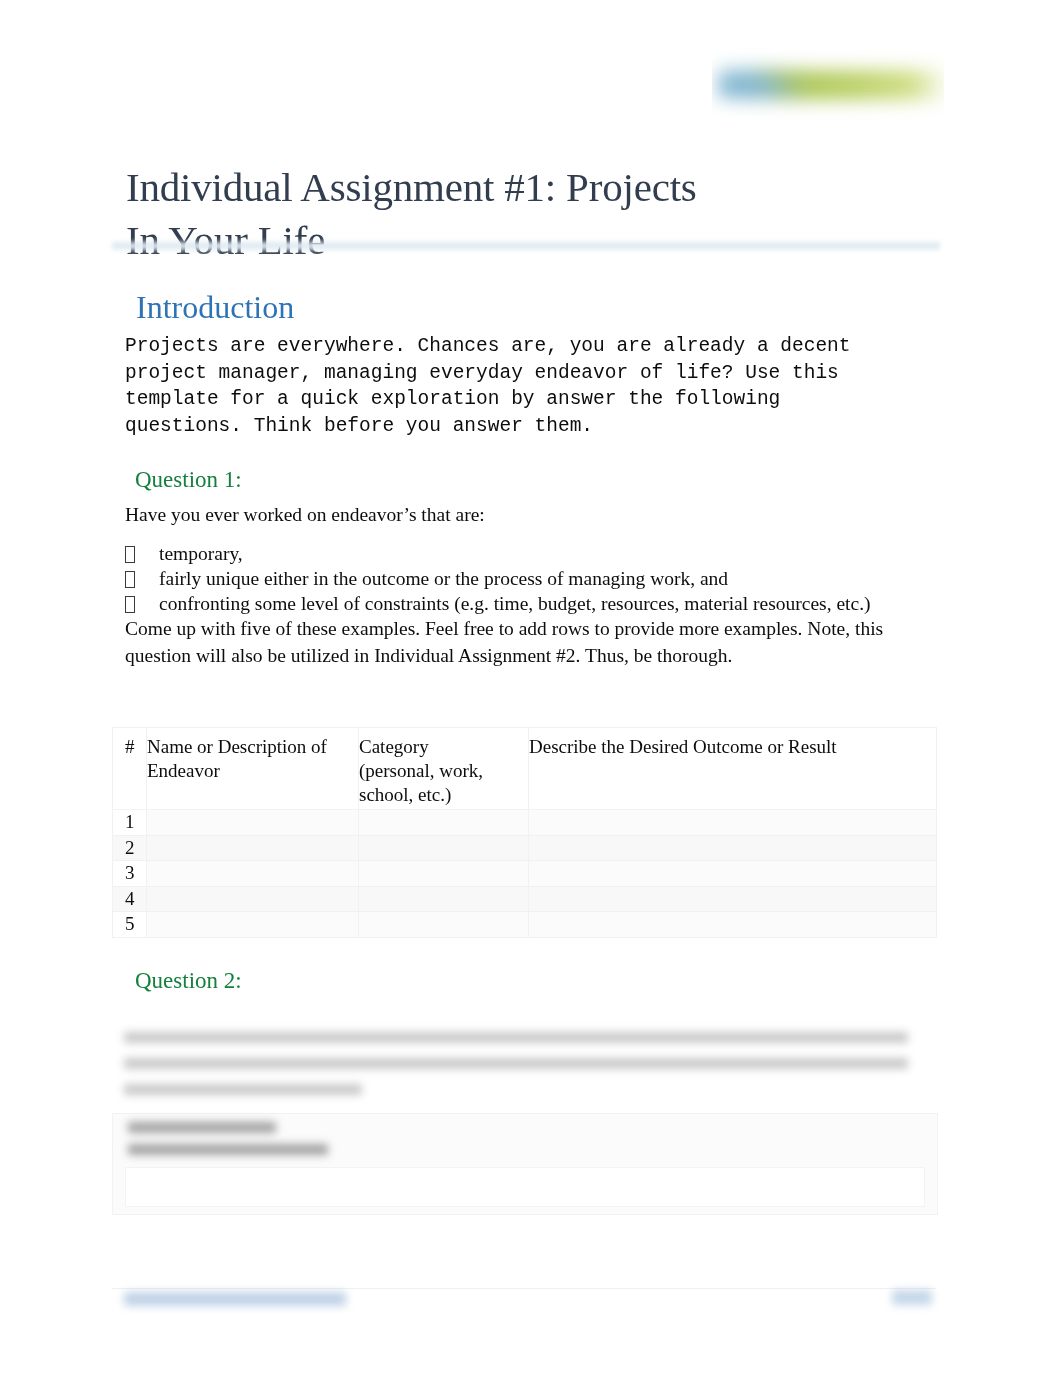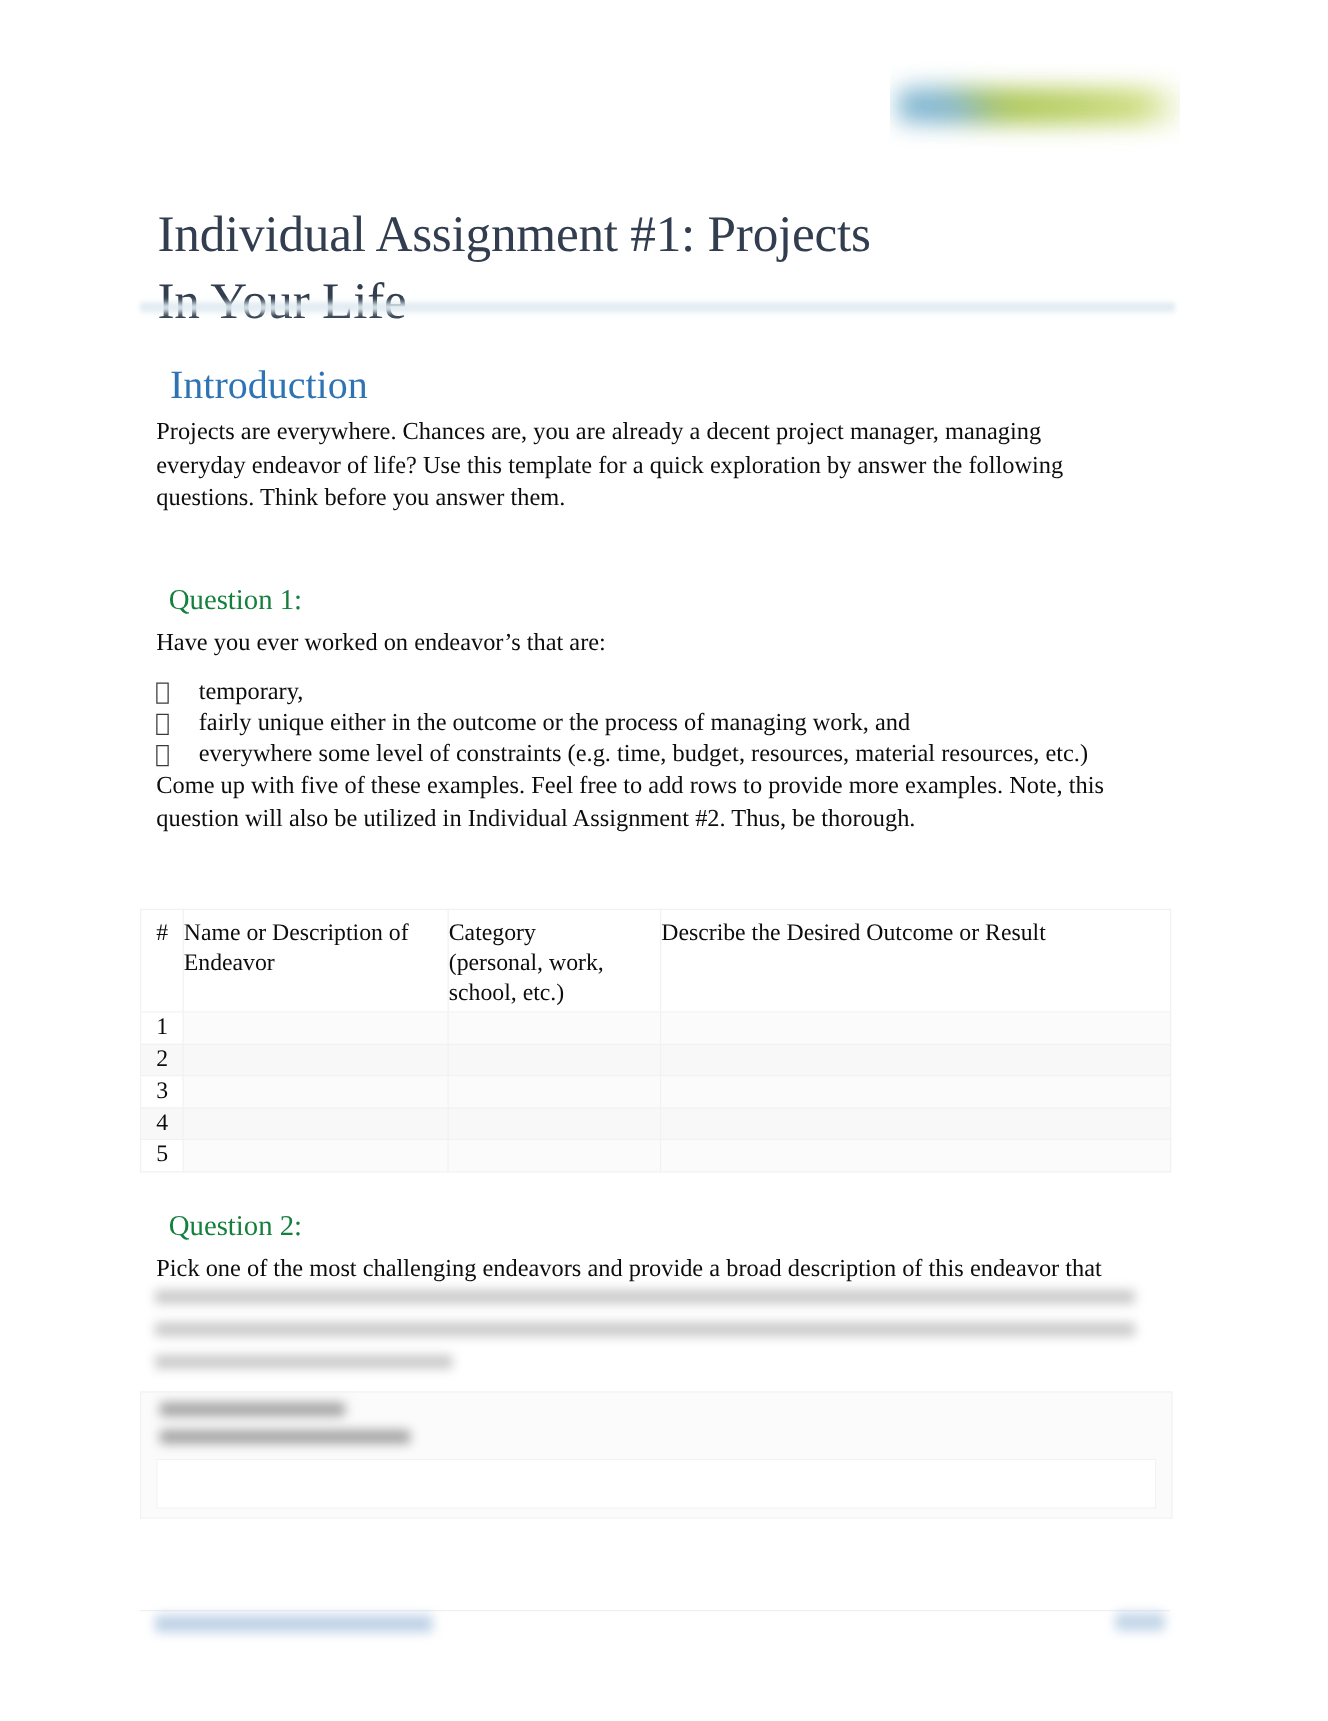--- a/index.html
+++ b/index.html
@@ -273,37 +273,37 @@
   </div>
 
   <h1 class="doc-title">
     <span>Individual Assignment #1: Projects</span>
     <span class="line2">In Your Life</span>
   </h1>
 
   <div class="title-rule"></div>
 
   <div class="h1" style="top:292px;">Introduction</div>
-  <div class="body-p" style="top:333px; width:782px;">Projects are everywhere.   Chances are, you are already a decent project manager, managing everyday endeavor of life?  Use this template for a quick exploration by answer the following questions. Think before you answer them.</div>
+  <div class="body-p" style="top:333px; width:782px;font-family:Liberation Mono, monospace;">Projects are everywhere.   Chances are, you are already a decent project manager, managing everyday endeavor of life?  Use this template for a quick exploration by answer the following questions. Think before you answer them.</div>
 
   <div class="h2" style="top:466px;">Question 1:</div>
   <div class="body-p" style="top:502px;">Have you ever worked on endeavor’s that are:</div>
 
   <div class="bullets">
     <div class="bullet-row">
       <span class="bullet-glyph"><span class="box"></span></span>
       <span class="bullet-text">temporary,</span>
     </div>
     <div class="bullet-row">
       <span class="bullet-glyph"><span class="box"></span></span>
       <span class="bullet-text">fairly unique either in the outcome or the process of managing work, and</span>
     </div>
     <div class="bullet-row">
       <span class="bullet-glyph"><span class="box"></span></span>
-      <span class="bullet-text">everywhere some level of constraints (e.g. time, budget, resources, material resources, etc.)</span>
+      <span class="bullet-text">confronting some level of constraints (e.g. time, budget, resources, material resources, etc.)</span>
     </div>
   </div>
 
   <div class="body-p" style="top:616px; width:770px;">Come up with five of these examples. Feel free to add rows to provide more examples. Note, this question will also be utilized in Individual Assignment #2. Thus, be thorough.</div>
 
   <table class="q1-table">
     <colgroup>
       <col class="col-num-w">
         <col class="col-name-w">
         <col class="col-cat-w">
@@ -352,21 +352,20 @@
       <tr>
         <td class="col-num">5</td>
         <td></td>
         <td></td>
         <td></td>
       </tr>
     </tbody>
   </table>
 
   <div class="h2" style="top:967px;">Question 2:</div>
-  <div class="body-p" style="top:1003px; width:790px;">Pick one of the most challenging endeavors and provide a broad description of this endeavor that</div>
 
   <div class="q2-blur blur-group">
     <div class="redact-line rl" style="left:0px;  top:0px;  width:784px;"></div>
     <div class="redact-line rl" style="left:0px;  top:26px; width:784px;"></div>
     <div class="redact-line rl" style="left:0px;  top:52px; width:238px;"></div>
   </div>
 
   <div class="q2-box">
     <div class="q2-box-inner-white"></div>
   </div>

